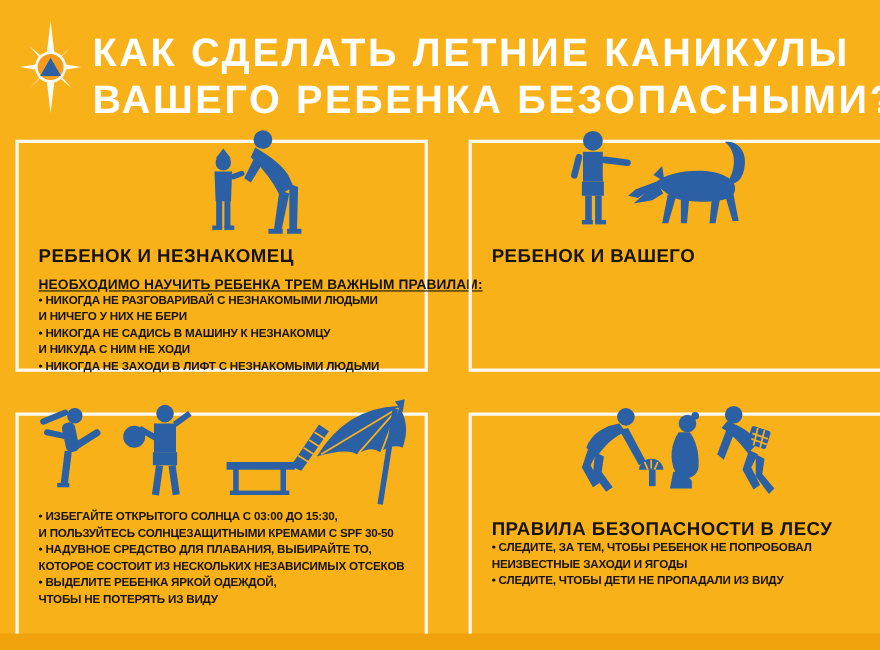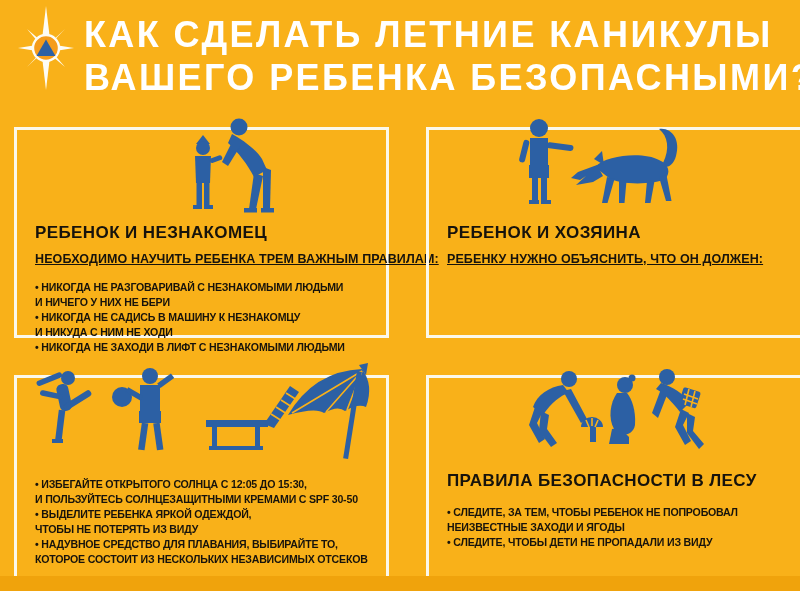--- a/index.html
+++ b/index.html
@@ -4,21 +4,21 @@
 <style>
   html,body{margin:0;padding:0;}
   .poster{
     position:relative;
     width:800px;height:591px;
     background:#F9B119;
     font-family:"Liberation Sans", sans-serif;
     overflow:hidden;
   }
   
-  .header{position:absolute;top:0;left:0;width:100%;height:118px;}
+  .header{position:absolute;top:13px;left:0;width:100%;height:118px;}
   .logo{position:absolute;left:13px;top:5px;width:66px;height:86px;}
   .title{
     position:absolute;left:84px;top:13px;width:706px;
     color:#FFFFFF;font-weight:bold;
     font-size:36px;line-height:43px;letter-spacing:2.4px;
     white-space:nowrap;
   }
   
   .grid{
     position:absolute;left:14px;top:127px;
@@ -45,21 +45,21 @@
     font-size:17px;font-weight:bold;color:#17130C;
     letter-spacing:0.4px;white-space:nowrap;
   }
   .card-subtitle{
     margin:9px 0 0 4px;
     font-size:12.5px;font-weight:bold;color:#17130C;
     text-decoration:underline;
     letter-spacing:0.1px;white-space:nowrap;
   }
   ul.rules{
-    margin:14px 0 0 4px;padding:0;list-style:none;
+    margin:0 0 0 4px;padding:0;list-style:none;
     font-size:10.6px;font-weight:bold;color:#17130C;
     line-height:1.42;letter-spacing:-0.2px;
   }
   ul.rules li{white-space:pre-line;}
   ul.rules li::before{content:"\2022\00a0";}
   
   .bottom-strip{
     position:absolute;left:0;bottom:0;width:100%;height:15px;
     background:#F0A30C;
   }
@@ -144,22 +144,21 @@
             <path d="M92,50 L73,57 L66,63 L75,65 L81,61 L71,70 L88,67 L98,61 Z"></path>
             <polygon points="89,44 97,36 99,50"></polygon>
             <path d="M102,62 l-5,26 h5.5 l7,-24 z"></path>
             <path d="M114,66 l0,22 h5.5 l2,-22 z"></path>
             <path d="M142,66 l-2,22 h5.5 l4,-22 z"></path>
             <path d="M154,62 l7,24 h5.5 l-5,-26 z"></path>
             <path d="M158,48 C165,34 163,21 154,14 C166,12 176,24 171,41 C169,49 164,52 160,52 Z"></path>
           </g>
         </svg>
       </div>
-      <h2 class="card-title">РЕБЕНОК И ХОЗЯИНА</h2>
-      <h3 class="card-subtitle">РЕБЕНКУ НУЖНО ОБЪЯСНИТЬ, ЧТО ОН ДОЛЖЕН:</h3>
+      <h2 class="card-title">РЕБЕНОК И ВАШЕГО</h2>
     </section>
 
     <section class="card">
       <div class="picto">
         <svg width="348" height="100" viewBox="0 0 348 100">
           <g class="blue">
             <circle cx="40" cy="15" r="7"></circle>
             <rect x="30" y="21" width="12" height="27" rx="5" transform="rotate(-12 36 34)"></rect>
             <rect x="8" y="14" width="27" height="5.5" rx="2.7" transform="rotate(-22 20 17)"></rect>
             <rect x="12" y="29" width="23" height="5.5" rx="2.7" transform="rotate(12 23 31)"></rect>
@@ -187,26 +186,26 @@
           </g>
           <g class="blue">
             <path d="M334,6 Q286,8 260,52 Q288,44 296,50 Q310,42 317,48 Q330,40 338,44 Q346,22 334,6 Z"></path>
             <path class="bgline" d="M334,8 L264,50 M334,8 L298,49 M334,8 L319,47"></path>
             <rect x="322" y="8" width="5" height="88" transform="rotate(9 324 52)"></rect>
             <polygon points="331,2 340,0 338,12"></polygon>
           </g>
         </svg>
       </div>
       <ul class="rules">
-          <li>ИЗБЕГАЙТЕ ОТКРЫТОГО СОЛНЦА С 12:05 ДО 15:30,
+          <li>ИЗБЕГАЙТЕ ОТКРЫТОГО СОЛНЦА С 03:00 ДО 15:30,
 И ПОЛЬЗУЙТЕСЬ СОЛНЦЕЗАЩИТНЫМИ КРЕМАМИ С SPF 30-50</li>
+          <li>НАДУВНОЕ СРЕДСТВО ДЛЯ ПЛАВАНИЯ, ВЫБИРАЙТЕ ТО,
+КОТОРОЕ СОСТОИТ ИЗ НЕСКОЛЬКИХ НЕЗАВИСИМЫХ ОТСЕКОВ</li>
           <li>ВЫДЕЛИТЕ РЕБЕНКА ЯРКОЙ ОДЕЖДОЙ,
 ЧТОБЫ НЕ ПОТЕРЯТЬ ИЗ ВИДУ</li>
-          <li>НАДУВНОЕ СРЕДСТВО ДЛЯ ПЛАВАНИЯ, ВЫБИРАЙТЕ ТО,
-КОТОРОЕ СОСТОИТ ИЗ НЕСКОЛЬКИХ НЕЗАВИСИМЫХ ОТСЕКОВ</li>
         </ul>
     </section>
 
     <section class="card">
       <div class="picto">
         <svg width="220" height="100" viewBox="0 0 220 100">
           <g class="blue">
             <circle cx="64" cy="16" r="8"></circle>
             <path d="M58,22 C44,24 32,32 28,44 L38,52 C46,40 56,32 64,30 Z"></path>
             <path d="M58,28 L76,60 L82,56 L66,26 Z"></path>

